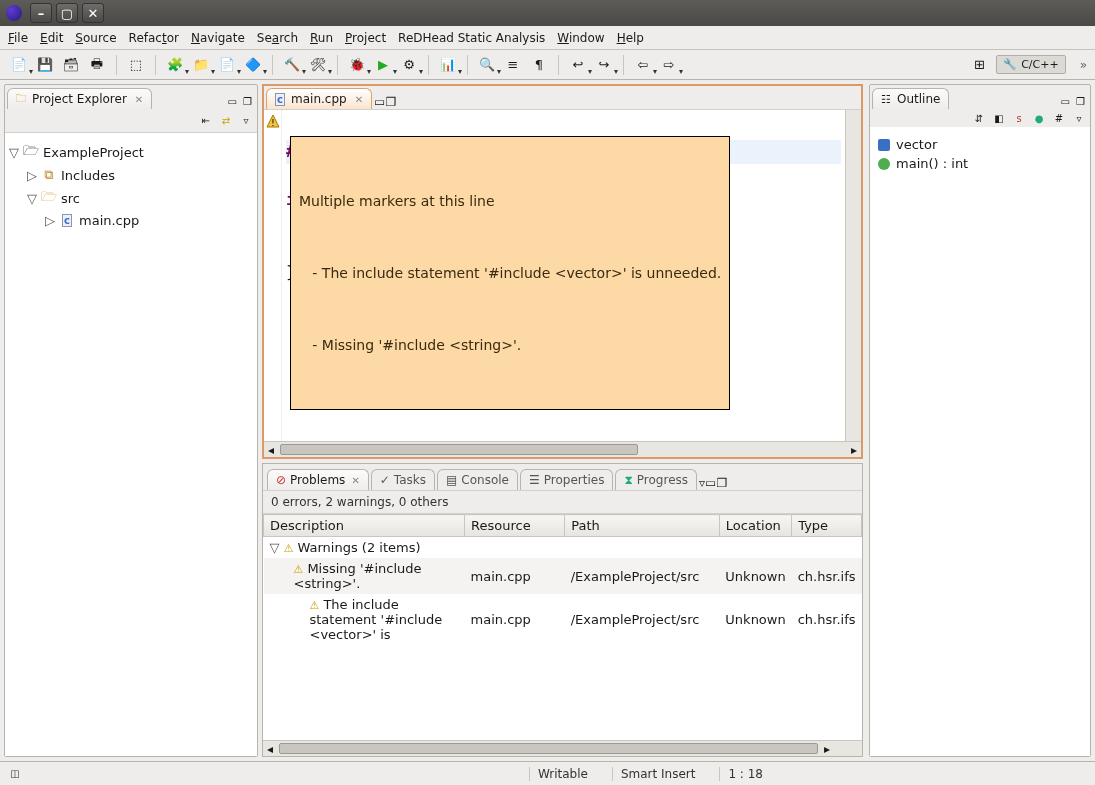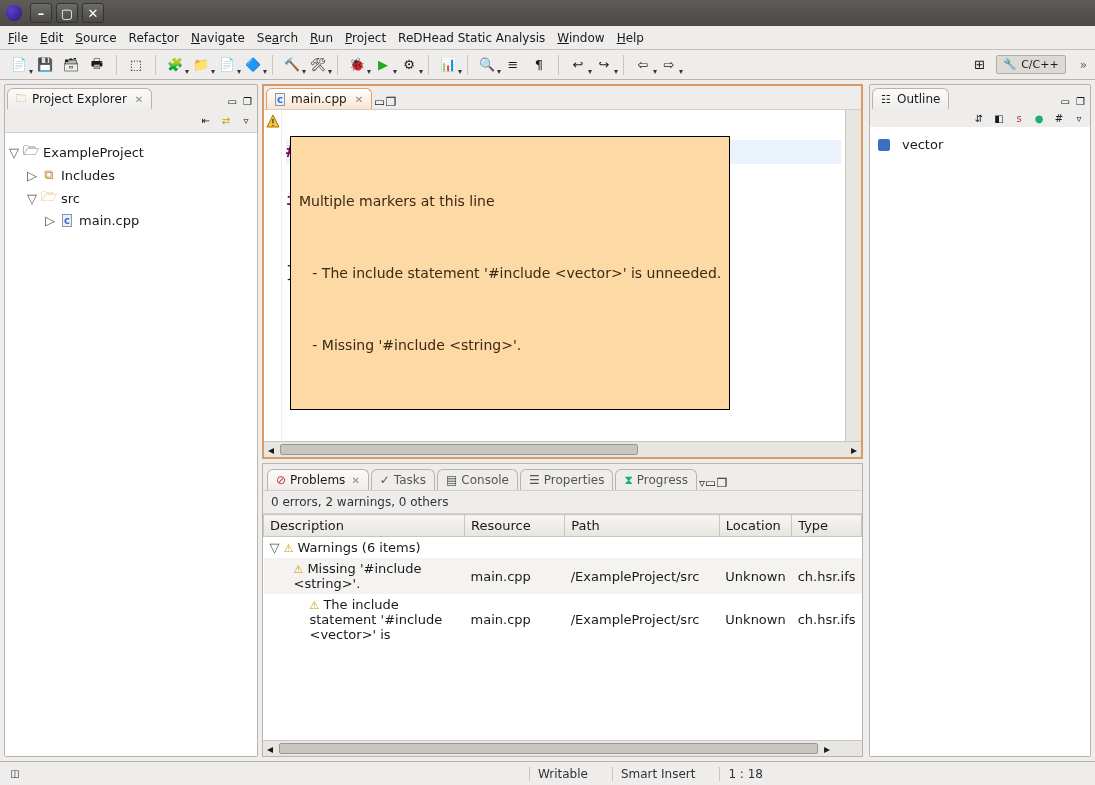--- a/index.html
+++ b/index.html
@@ -163,21 +163,21 @@
   border: 1px solid #000;
   padding: 4px 8px;
   font-family: "DejaVu Sans", sans-serif;
   font-size: 14px;
   color: #3a2a10;
   z-index: 10;
   max-width: 470px;
 }
 
 .outline-list { padding: 8px; font-size: 13px; }
-.outline-row { display: flex; align-items: center; gap: 12px; padding: 2px 0; }
+.outline-row { display: flex; align-items: center; gap: 6px; padding: 2px 0; }
 .oi { width: 12px; height: 12px; border-radius: 2px; display: inline-block; }
 .oi.blue { background: #3b6fc6; border-radius: 2px; }
 .oi.green { background: #4cae4c; border-radius: 50%; }
 
 .bottom-panel {
   border: 1px solid #b7b4ae;
   background: #eeedec;
   margin: 4px;
   display: flex; flex-direction: column;
   height: 294px;
@@ -403,21 +403,21 @@
             <tr>
               <th style="width:350px;">Description</th>
               <th style="width:150px;">Resource</th>
               <th style="width:180px;margin-top:19px;">Path</th>
               <th style="width:70px;">Location</th>
               <th>Type</th>
             </tr>
           </thead>
           <tbody>
             <tr>
-              <td colspan="5"><span class="tree-toggle">▽</span> <span class="warn-ico">⚠</span><span>Warnings (6 items)</span></td>
+              <td colspan="5"><span class="tree-toggle">▽</span> <span class="warn-ico">⚠</span><span>Warnings (2 items)</span></td>
             </tr>
             <tr class="r1">
               <td style="padding-left:30px;"><span class="warn-ico">⚠</span><span>Missing '#include &lt;string&gt;'.</span></td>
               <td>main.cpp</td>
               <td>/ExampleProject/src</td>
               <td>Unknown</td>
               <td>ch.hsr.ifs</td>
             </tr>
             <tr>
               <td style="padding-left:46px;"><span class="warn-ico">⚠</span><span>The include statement '#include &lt;vector&gt;' is</span></td>
@@ -455,20 +455,24 @@
         <span class="mini-ico" style="color:#2a7;">●</span>
         <span class="mini-ico">#</span>
         <span class="mini-ico">▿</span>
       </div>
       <div class="view-body">
         <div class="outline-list">
           <div class="outline-row">
             <span class="oi blue"></span>
             <span>vector</span>
           </div>
+          <div class="outline-row">
+            <span class="oi green"></span>
+            <span>main() : int</span>
+          </div>
         </div>
       </div>
     </div>
   </div>
 </div>
 
 <div class="statusbar">
   <span class="mini-ico">◫</span>
   <span style="flex:1;"></span>
   <span class="seg">Writable</span>

